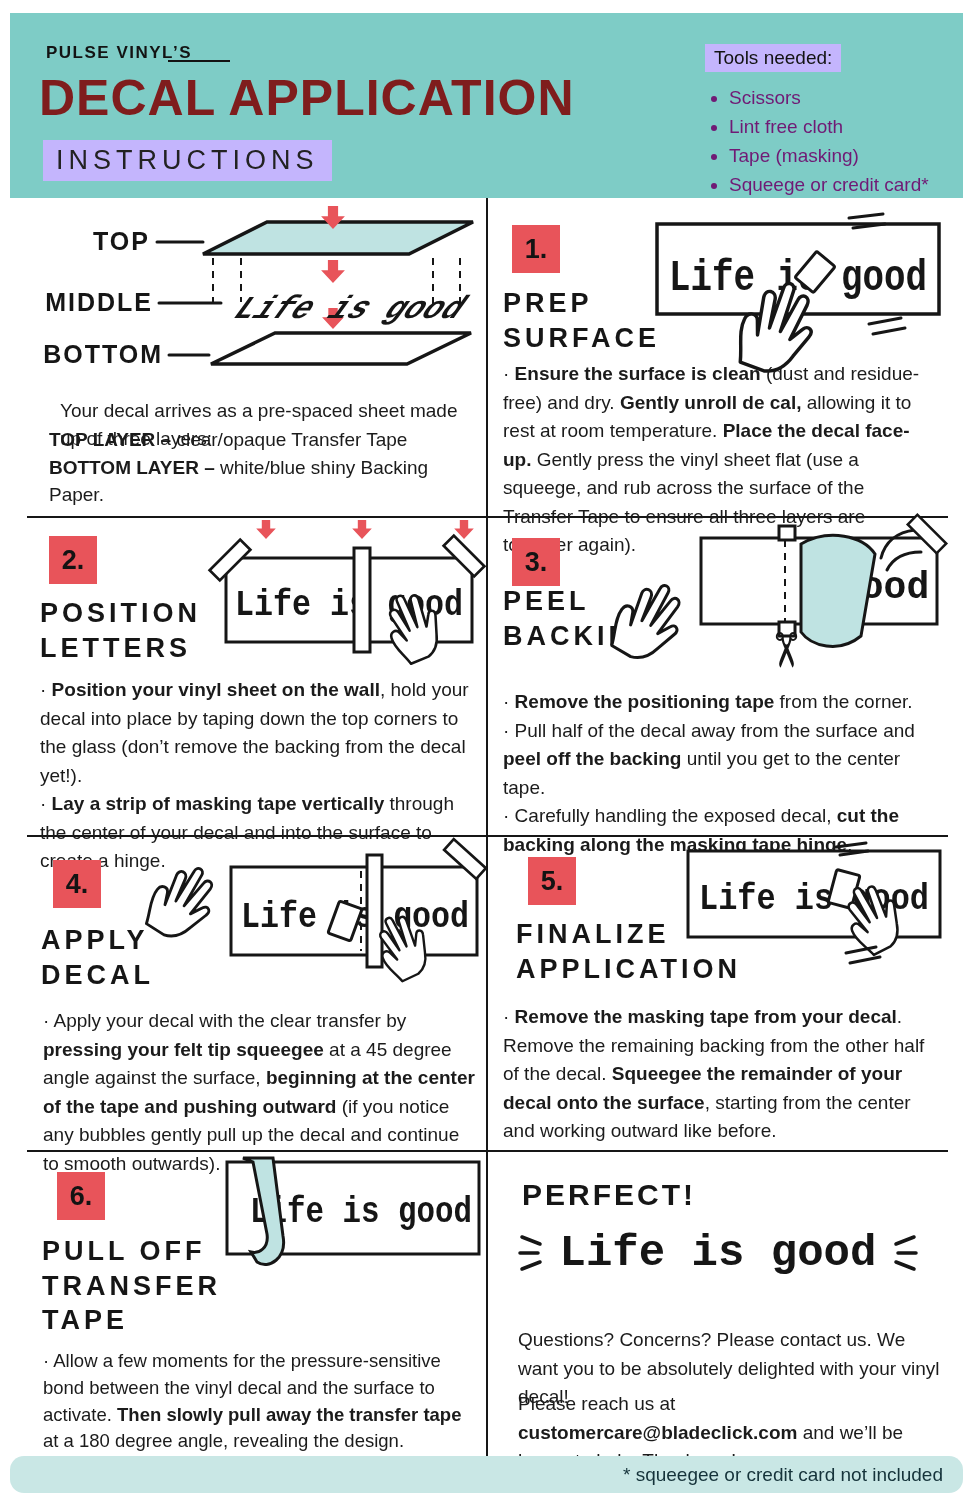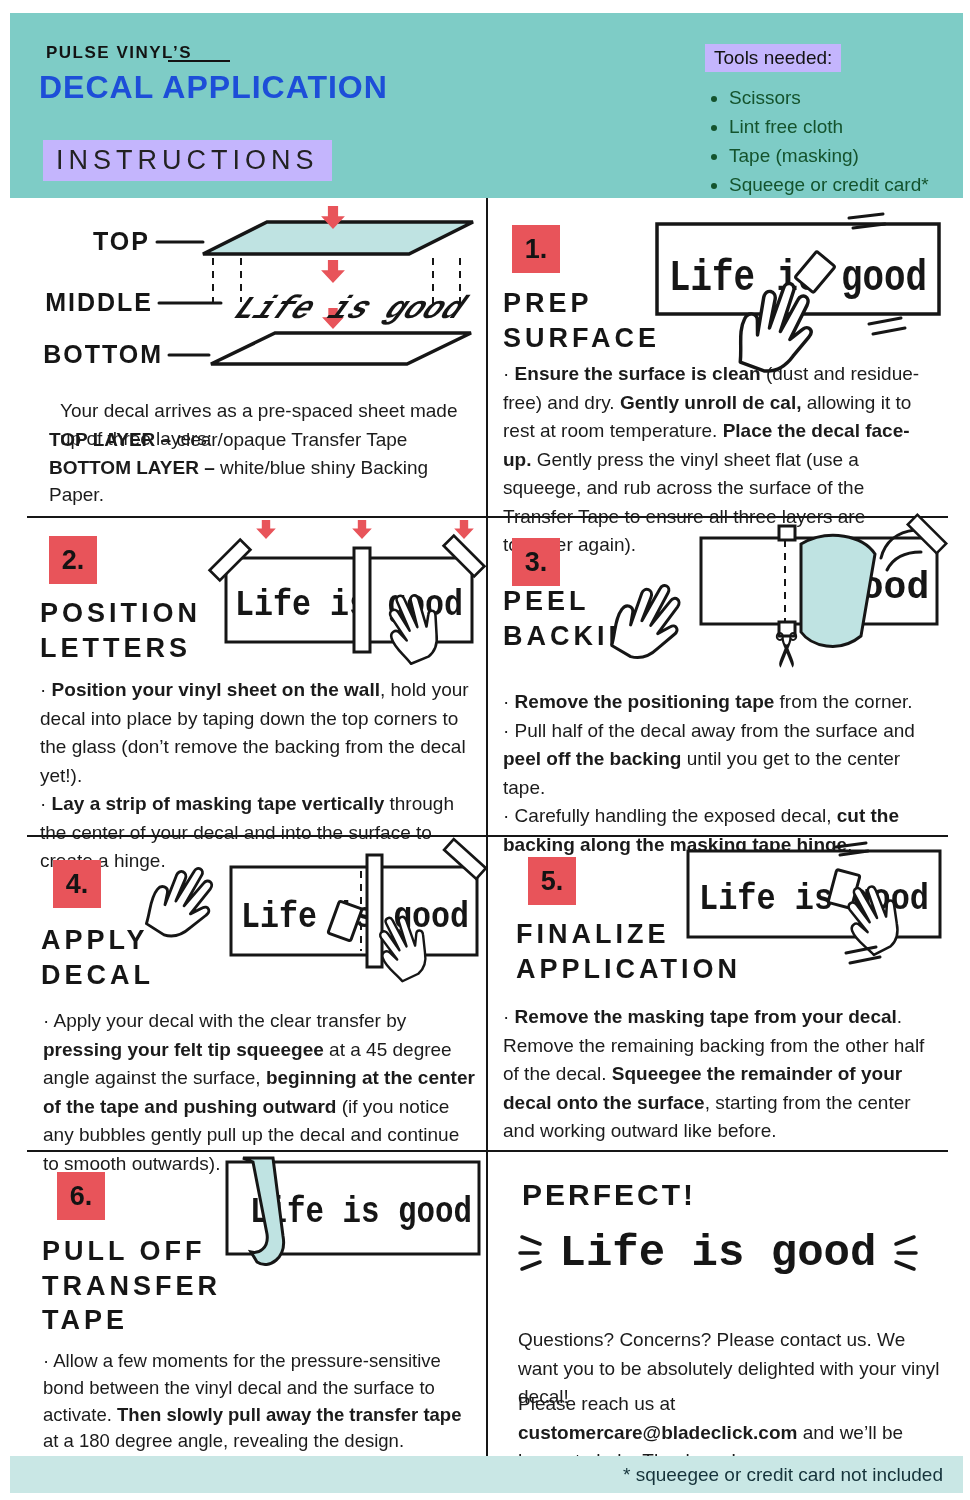--- a/index.html
+++ b/index.html
@@ -4,26 +4,26 @@
 <style>
   html,body{margin:0;padding:0;background:#ffffff;}
   body{font-family:"Liberation Sans",sans-serif;color:#1b1b1b;}
   .page{position:relative;width:970px;height:1500px;background:#ffffff;overflow:hidden;padding-left:34px;}
   .b{font-weight:bold;}
 
   
   .hdr{position:absolute;left:10px;top:13px;width:953px;height:185px;background:#7ECCC6;}
   .brand{position:absolute;left:36px;top:30px;font-size:17px;font-weight:bold;letter-spacing:1.5px;color:#131313;}
   .brand-line{position:absolute;left:158px;top:29px;width:62px;height:18px;border-bottom:2px solid #131313;}
-  .title{position:absolute;left:29px;top:56px;margin:0;font-size:32px;font-weight:bold;letter-spacing:1px;color:#1d4ed8;white-space:nowrap;}
+  .title{position:absolute;left:29px;top:56px;margin:0;font-size:50px;font-weight:bold;letter-spacing:1px;color:#7f1d1d;white-space:nowrap;}
   .hl{background:#c4b5fd;}
   .subtitle{position:absolute;left:33px;top:127px;padding:5px 13px;font-size:27px;letter-spacing:5px;color:#222;}
   .tools{position:absolute;left:695px;top:31px;width:255px;}
   .tools-label{display:inline-block;padding:3px 9px;font-size:19px;color:#131313;}
-  .tools-list{margin:12px 0 0 0;padding-left:24px;font-size:19px;line-height:1.52;color:#14532d;}
+  .tools-list{margin:12px 0 0 0;padding-left:24px;font-size:19px;line-height:1.52;color:#701a75;}
 
   
   .vline{position:absolute;left:486px;top:198px;width:2px;height:1258px;background:#161616;}
   .hline{position:absolute;left:27px;width:921px;height:2px;background:#161616;}
 
   
   .cell{position:absolute;}
   .badge{position:absolute;width:48px;height:48px;background:#E8545A;color:#131313;font-weight:bold;font-size:27px;display:flex;align-items:center;justify-content:center;}
   .step-title{position:absolute;margin:0;font-size:27px;font-weight:bold;letter-spacing:4px;line-height:1.28;white-space:pre-line;color:#161616;}
   .step-body{position:absolute;font-size:19px;line-height:1.5;color:#1b1b1b;}
@@ -35,21 +35,21 @@
   .layers-info{position:absolute;left:22px;top:228px;width:432px;font-size:19px;line-height:1.45;}
   .layers-info p{margin:0;}
 
   
   .perfect-h{position:absolute;left:30px;top:24px;margin:4px;font-size:30px;font-weight:bold;letter-spacing:3px;color:#161616;}
   .decal-row{position:absolute;left:18px;top:78px;width:424px;display:flex;align-items:center;justify-content:center;gap:16px;}
   .decal-big{font-family:"Liberation Mono","DejaVu Sans Mono",monospace;font-weight:bold;font-size:44px;color:#161616;white-space:nowrap;}
   .perfect-p{position:absolute;left:30px;width:428px;margin:0;font-size:19px;line-height:1.5;}
 
   
-  .ftr{position:absolute;left:10px;top:1456px;width:953px;height:37px;background:#C9E7E5;}
+  .ftr{position:absolute;left:10px;top:1456px;width:953px;height:37px;background:#C9E7E5;border-radius:14px;}
   .ftr-note{position:absolute;right:20px;top:0;line-height:37px;font-size:19px;color:#15333a;}
 
   
   .dtext{font-family:"Liberation Mono","DejaVu Sans Mono",monospace;font-weight:bold;fill:#161616;}
   .llabel{font-family:"Liberation Sans",sans-serif;font-weight:bold;letter-spacing:2px;fill:#161616;font-size:25px;}
   .ln{stroke:#161616;stroke-width:3;fill:none;stroke-linecap:round;}
   .dash{stroke:#161616;stroke-width:2;fill:none;stroke-dasharray:7 6;}
   .shape{fill:#ffffff;stroke:#161616;stroke-width:3;}
 </style>
 </head>

